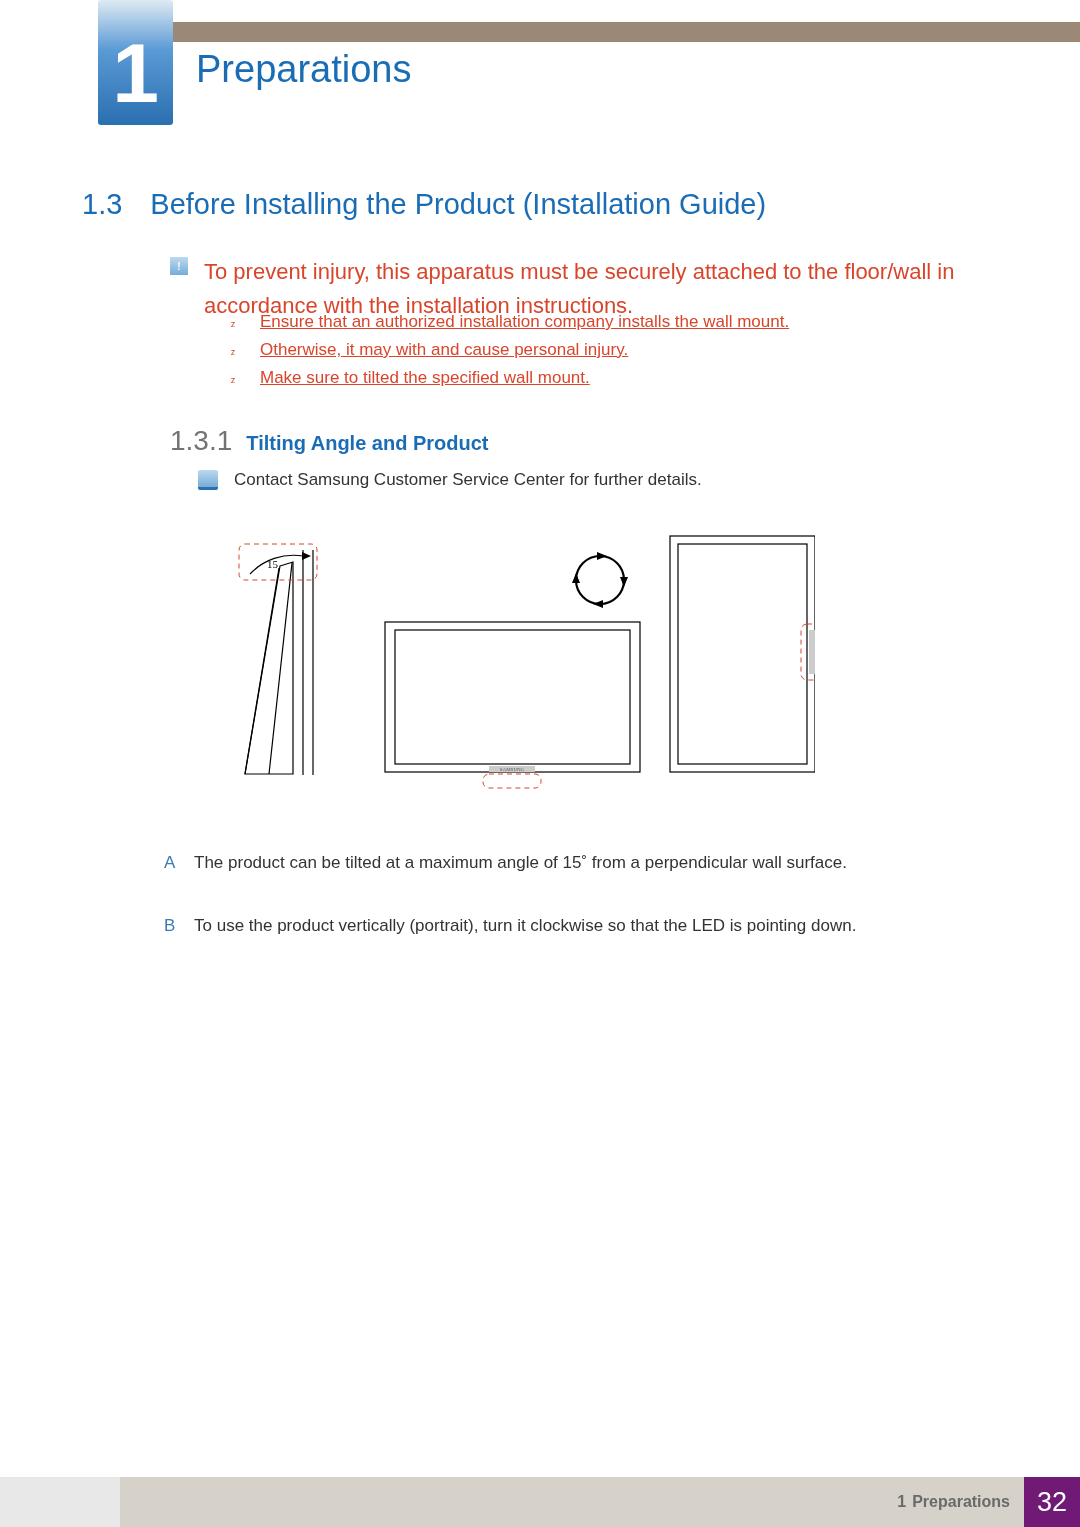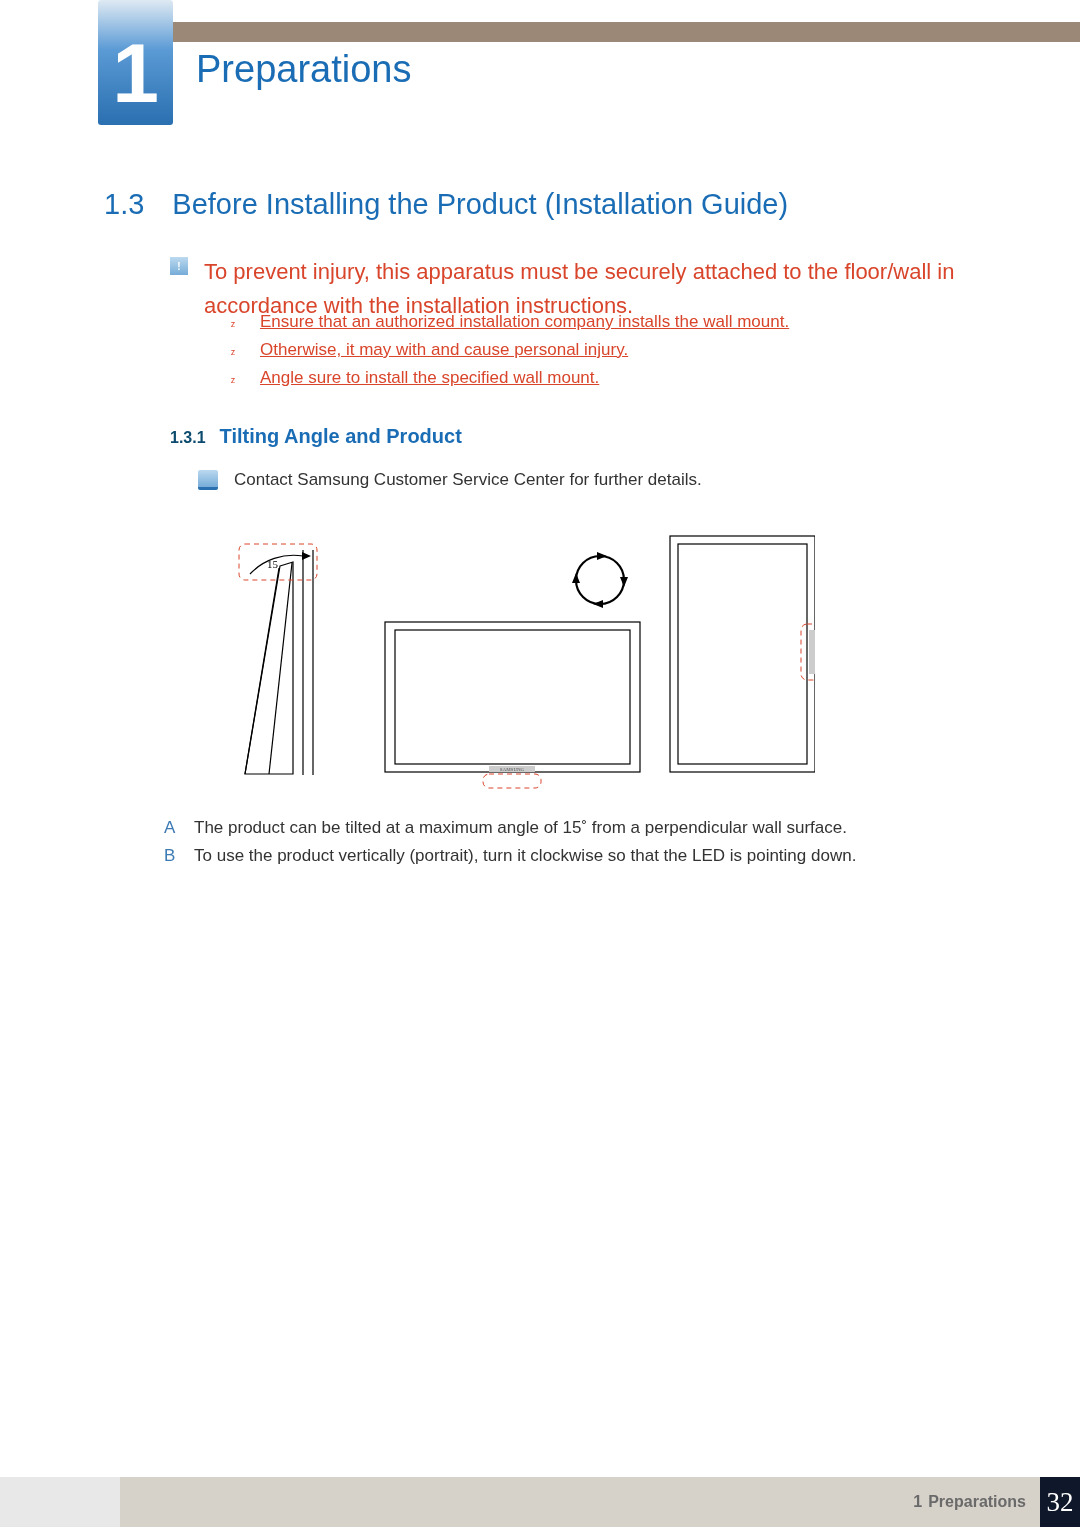--- a/index.html
+++ b/index.html
@@ -49,21 +49,20 @@
     font-family: "Helvetica Neue", Arial, sans-serif;
   }
   .section-row {
     position: absolute;
     top: 188px;
     left: 82px;
     right: 100px;
     display: flex;
     gap: 28px;
     align-items: baseline;
-    margin-left: 22px;
   }
   .section-num {
     font-size: 29px;
     color: #1a6db5;
     font-family: "Helvetica Neue", Arial, sans-serif;
   }
   .section-title {
     font-size: 29px;
     color: #1a6db5;
     font-family: "Helvetica Neue", Arial, sans-serif;
@@ -116,23 +115,23 @@
   }
   .subsection-row {
     position: absolute;
     top: 425px;
     left: 170px;
     display: flex;
     gap: 14px;
     align-items: baseline;
   }
   .subsection-num {
-    font-size: 16px;
-    color: #0c4a6e;
-    font-weight: bold;
+    font-size: 28px;
+    color: #737373;
+    font-weight: normal;
   }
   .subsection-title {
     font-size: 20px;
     color: #1a6db5;
     font-weight: bold;
   }
   .note-block {
     position: absolute;
     top: 470px;
     left: 170px;
@@ -165,21 +164,21 @@
     font-family: Liberation Serif, serif;
   }
   .items {
     position: absolute;
     top: 818px;
     left: 164px;
     right: 120px;
   }
   .item-row { display: flex; gap: 14px; margin-bottom: 8px; align-items: baseline; }
   .item-letter { font-size: 17px; color: #3c7ab3; width: 16px; }
-  .item-text { font-size: 17px; color: #333; }
+  .item-text { font-size: 17px; color: #333; margin-top: 35px; }
   .footer {
     position: absolute;
     bottom: 0; left: 0; right: 0;
     height: 50px;
     display: flex;
     align-items: stretch;
   }
   .footer-left {
     width: 120px;
     background: #e8e8e8;
@@ -190,28 +189,28 @@
     display: flex;
     align-items: center;
     justify-content: flex-end;
     padding-right: 14px;
     color: #6a6a6a;
     font-size: 16px;
     font-weight:bold;
     gap:6px;
   }
   .footer-page {
-    width: 40px;
-    background: #0f172a;
+    width: 56px;
+    background: #701a75;
     display: flex;
     align-items: center;
     justify-content: center;
     color: #fff;
     font-size: 27px;
-    font-family:Liberation Serif, serif;
+    font-family:Liberation Sans, sans-serif;
   }
   .diag1 path, .diag1 line { stroke:#000; stroke-width:1.2; fill:none; }
   .dashed { stroke:#d9452b !important; stroke-dasharray:5 4; fill:none;}
 </style>
 </head>
 <body>
 
 <div class="top-strip"></div>
 
 <div class="chapter-badge">
@@ -234,21 +233,21 @@
   <div class="bullet-row">
     <span class="bullet-mark">z</span>
     <span class="bullet-text">Ensure that an authorized installation company installs the wall mount.</span>
   </div>
   <div class="bullet-row">
     <span class="bullet-mark">z</span>
     <span class="bullet-text">Otherwise, it may with and cause personal injury.</span>
   </div>
   <div class="bullet-row">
     <span class="bullet-mark">z</span>
-    <span class="bullet-text">Angle sure to install the specified wall mount.</span>
+    <span class="bullet-text">Make sure to tilted the specified wall mount.</span>
   </div>
 </div>
 
 <div class="subsection-row">
   <span class="subsection-num">1.3.1</span>
   <span class="subsection-title">Tilting Angle and Product</span>
 </div>
 
 <div class="note-block">
   <div class="icon-note"></div>

